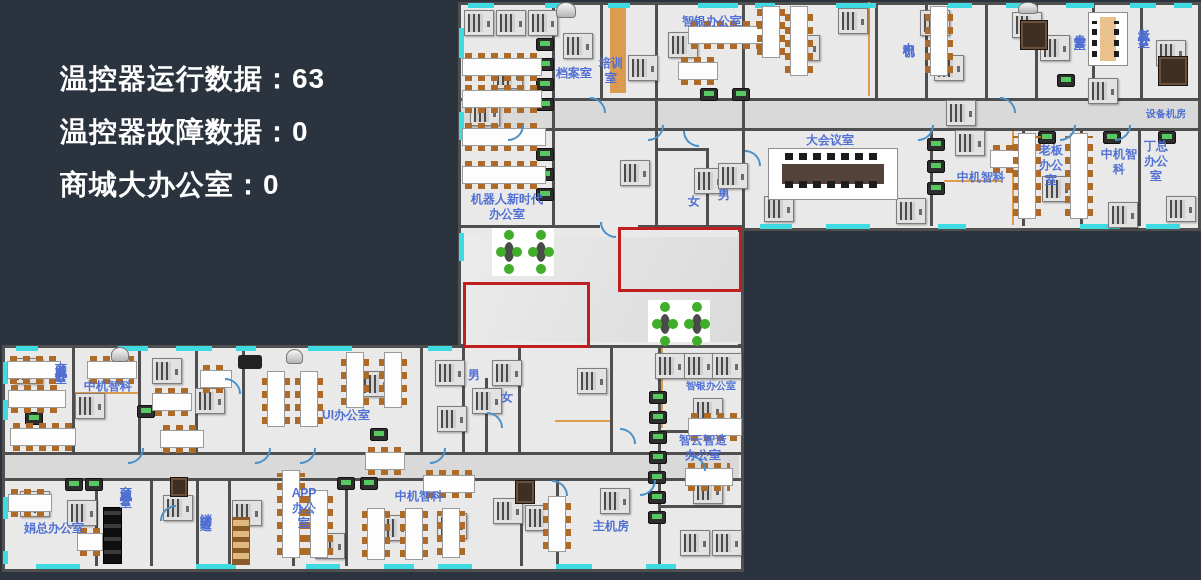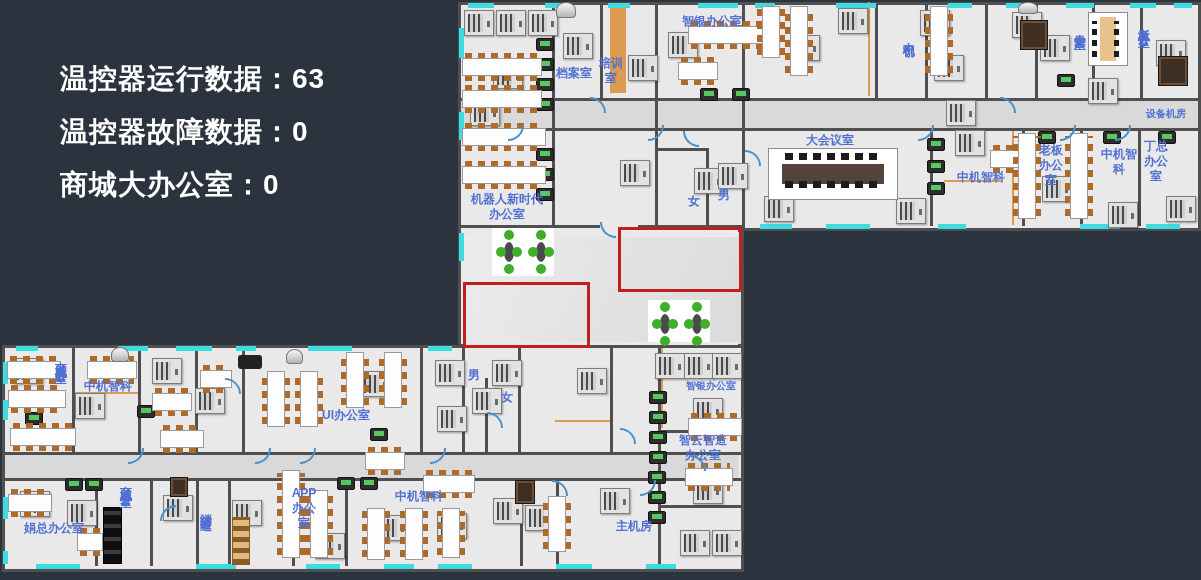--- a/index.html
+++ b/index.html
@@ -107,21 +107,21 @@
     <div class="rlabel" style="left:322px;top:408px;">UI办公室</div>
     <div class="rlabel" style="left:468px;top:368px;">男</div>
     <div class="rlabel" style="left:501px;top:390px;">女</div>
     <div class="rlabel sm" style="left:686px;top:380px;">智银办公室</div>
     <div class="rlabel" style="left:676px;top:433px;width:54px;">智云智造办公室</div>
     <div class="rlabel" style="left:24px;top:521px;">娟总办公室</div>
     <div class="rlabel v" style="left:118px;top:476px;">商城小办公室</div>
     <div class="rlabel v" style="left:198px;top:503px;">消防通道</div>
     <div class="rlabel" style="left:291px;top:486px;width:26px;">APP办公室</div>
     <div class="rlabel" style="left:395px;top:489px;">中机智科</div>
-    <div class="rlabel" style="left:616px;top:519px;">主机房</div>
+    <div class="rlabel" style="left:593px;top:519px;">主机房</div>
   <div class="w" style="left: 552px; top: 2px; width: 3px; height: 126px;"></div>
       <div class="w" style="left: 600px; top: 2px; width: 3px; height: 98px;"></div>
       <div class="w" style="left: 655px; top: 2px; width: 3px; height: 126px;"></div>
       <div class="w" style="left: 742px; top: 2px; width: 3px; height: 226px;"></div>
       <div class="w" style="left: 875px; top: 2px; width: 3px; height: 96px;"></div>
       <div class="w" style="left: 925px; top: 2px; width: 3px; height: 96px;"></div>
       <div class="w" style="left: 985px; top: 2px; width: 3px; height: 96px;"></div>
       <div class="w" style="left: 1035px; top: 2px; width: 3px; height: 96px;"></div>
       <div class="w" style="left: 1092px; top: 2px; width: 3px; height: 96px;"></div>
       <div class="w" style="left: 1140px; top: 2px; width: 3px; height: 96px;"></div>

